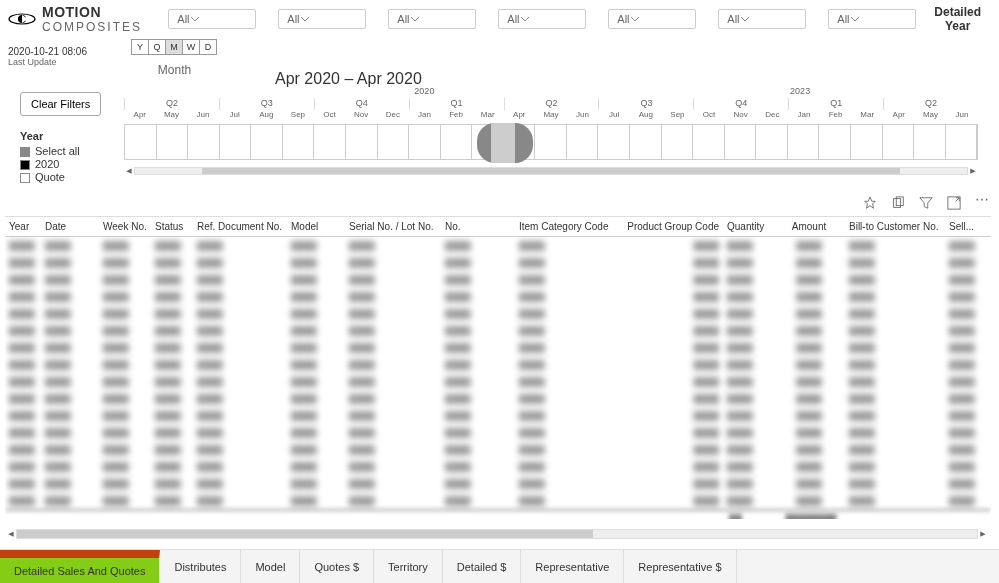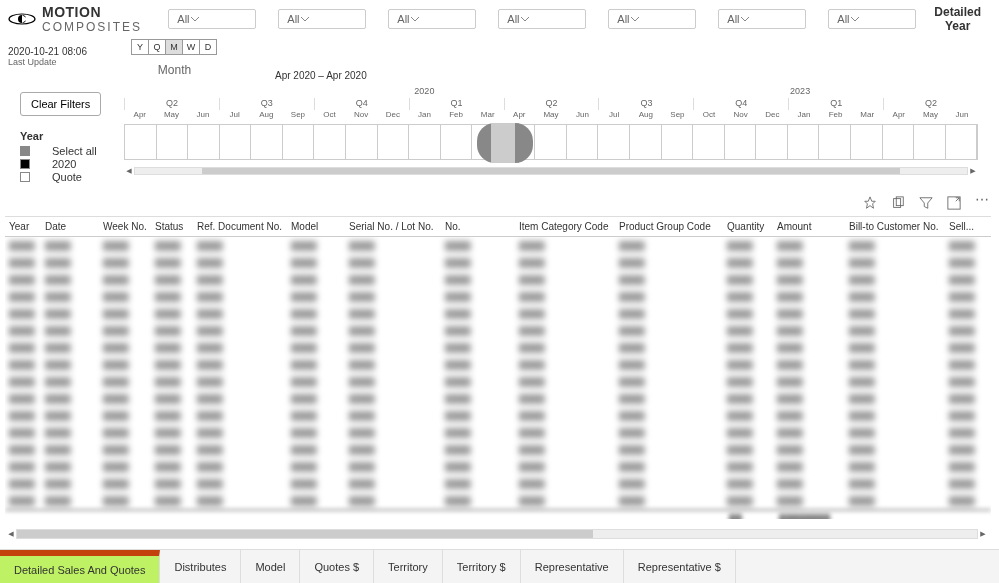--- a/index.html
+++ b/index.html
@@ -18,27 +18,27 @@
 .title-right { text-align: center; font-size: 12px; font-weight: bold; width: 70px; line-height: 1.2; }
 
 .info-row { display: flex; padding: 4px 8px; align-items: center; gap: 20px; height: 36px; }
 .update-info { width: 104px; font-size: 10px; color: #333; }
 .update-label { color: #666; font-size: 9px; }
 .time-picker { display: flex; gap: 0px; align-items: center; margin-top: 4px; }
 .tp-btn { border: 1px solid #999; width: 18px; height: 16px; font-size: 9px; display: flex; align-items: center; justify-content: center; color: #333; background: #fff; margin-left: -1px; }
 .tp-btn.active { background: #ddd; }
 .tp-label { font-size: 12px; color: #666; text-align: center; margin-top: 8px; }
 
-.range-label { position: absolute; left: 275px; top: 70px; font-size: 10px; }
+.range-label { position: absolute; left: 275px; top: 70px; font-size: 16px; }
 
 .left-col { position: absolute; left: 20px; top: 92px; width: 112px; }
 .clear-btn { border: 1px solid #aaa; border-radius: 3px; padding: 5px 10px; font-size: 11px; background: #fff; cursor: pointer; }
 .year-section { margin-top: 14px; font-size: 11px; }
 .year-title { font-weight: bold; margin-bottom: 3px; }
-.chk-row { display: flex; align-items: center; gap: 22px; margin: 1px 0; }
+.chk-row { display: flex; align-items: flex-end; gap: 5px; margin: 1px 0; }
 .chk { width: 10px; height: 10px; border: 1px solid #888; display: inline-block; }
 .chk.partial { background: #888; }
 .chk.checked { background: #000; }
 
 .timeline-area { position: absolute; left: 124px; top: 86px; width: 854px; }
 .tl-years { position: relative; height: 12px; font-size: 9px; color: #666; }
 .tl-year { position: absolute; }
 .tl-quarters { display: flex; height: 12px; }
 .tl-q { flex: 1; text-align: center; font-size: 9px; color: #666; border-left: 1px solid #ddd; }
 .tl-months { display: flex; height: 14px; }
@@ -65,35 +65,35 @@
 .gh { padding: 0 4px; white-space: nowrap; overflow: hidden; border-right: 0px solid #eee; }
 .grid-body { height: 282px; overflow: hidden; position: relative; }
 .grid-row { display: flex; height: 17px; align-items: center; filter: blur(3px); opacity: 0.5; }
 .gc { padding: 0 4px; font-size: 9px; white-space: nowrap; overflow: hidden; }
 .grid-scroll-h { position: absolute; left: 6px; bottom: 44px; width: 982px; height: 10px; display: flex; align-items: center; }
 .grid-scroll-h .tl-scrollbar { height: 10px; }
 .grid-scroll-h .tl-thumb { left: 0; width: 60%; }
 
 .tabs-bar { position: absolute; left: 0; bottom: 0; width: 999px; height: 34px; display: flex; background: #f4f4f4; border-top: 1px solid #ddd; }
 .tab { padding: 8px 14px; font-size: 11px; color: #333; border-right: 1px solid #ddd; cursor: pointer; display: flex; align-items: center; }
-.tab.active { background: #bef264; border-top: 6px solid #c2410c; }
+.tab.active { background: #84cc16; border-top: 8px solid #c2410c; }
 
 
 .c-year { width: 36px; }
 .c-date { width: 58px; }
 .c-week { width: 52px; }
 .c-status { width: 42px; }
 .c-ref { width: 94px; }
 .c-model { width: 58px; }
 .c-serial { width: 96px; }
 .c-no { width: 74px; }
 .c-cat { width: 100px; }
-.c-grp { width: 108px; }
+.c-grp { width: 108px; text-align: right; }
 .c-qty { width: 50px; }
-.c-amt { width: 72px; text-align: left; }
+.c-amt { width: 72px; text-align: center; }
 .c-bill { width: 100px; }
 .c-sell { width: 30px; }
 
 .total-row { border-top: 2px solid #666; height: 18px; display: flex; align-items: center; filter: blur(2px); opacity: 0.6; }
 </style>
 </head>
 <body>
 
 <div class="top-bar">
   <div class="logo">
@@ -590,16 +590,16 @@
     </div>
   <div class="tl-arrow">▶</div>
 </div>
 
 <div class="tabs-bar" id="tabs-bar">
     <div class="tab active">Detailed Sales And Quotes</div>
     <div class="tab">Distributes</div>
     <div class="tab">Model</div>
     <div class="tab">Quotes $</div>
     <div class="tab">Territory</div>
-    <div class="tab">Territory $</div>
+    <div class="tab">Detailed $</div>
     <div class="tab">Representative</div>
     <div class="tab">Representative $</div>
   </div>
 
 </body></html>

